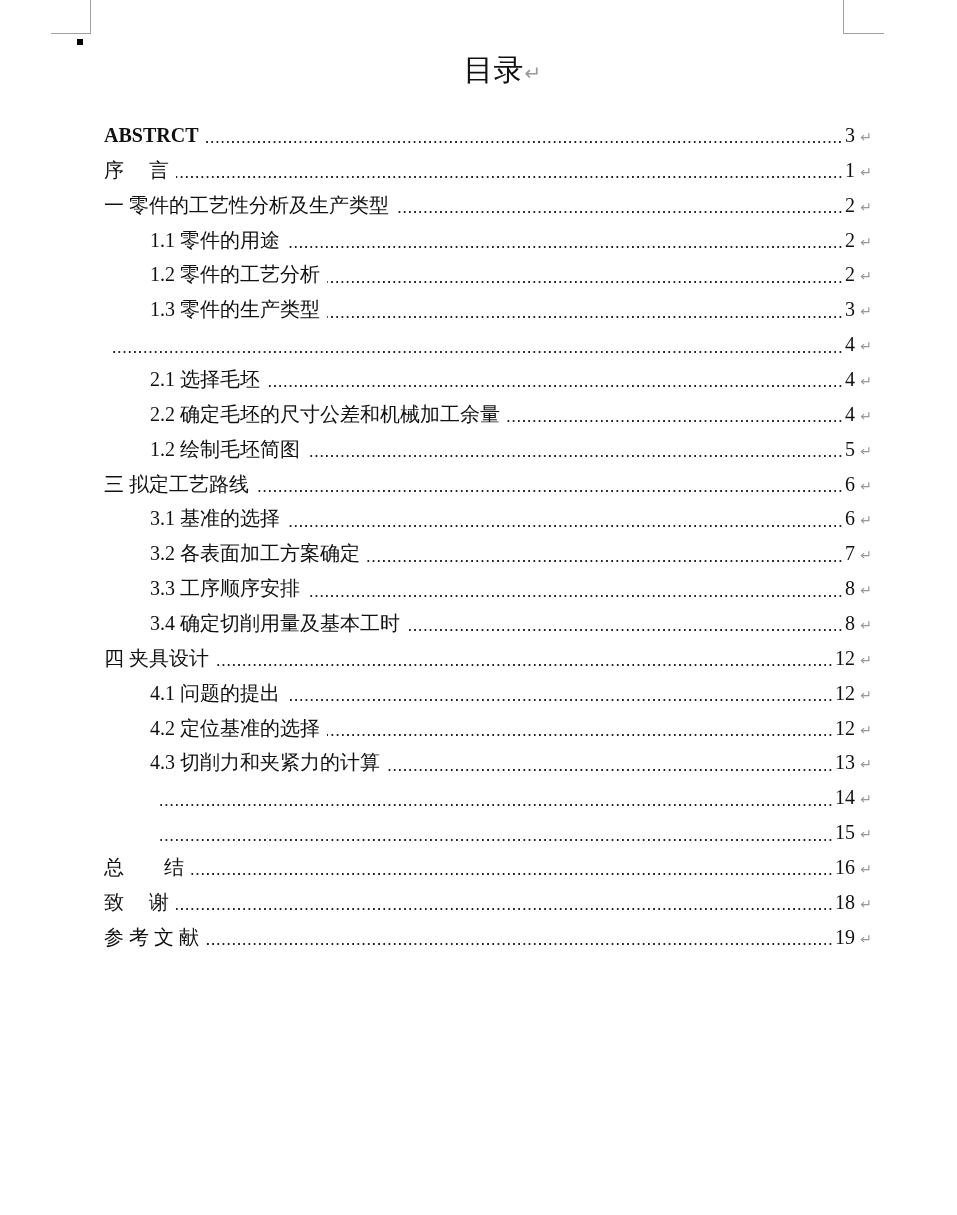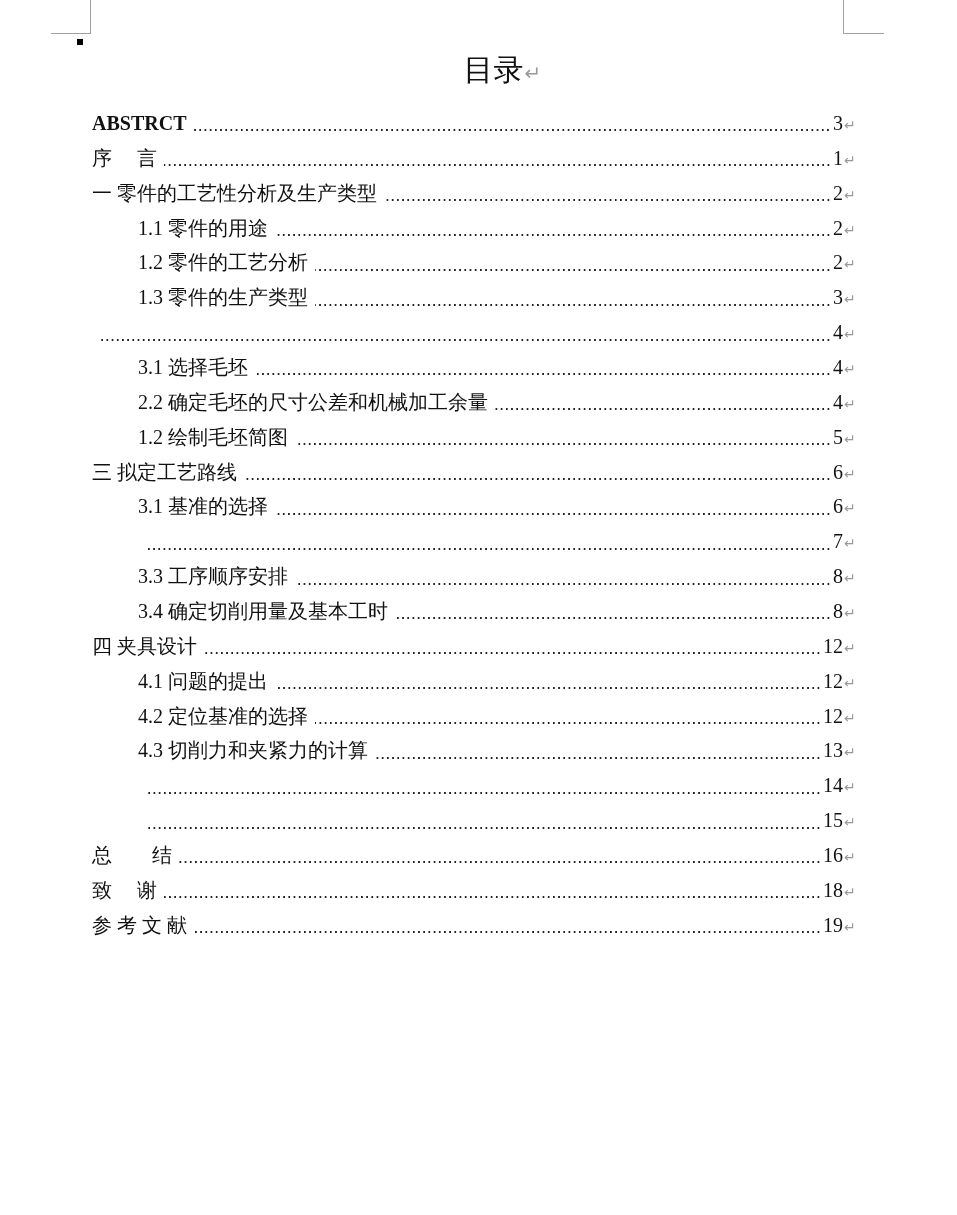--- a/index.html
+++ b/index.html
@@ -61,23 +61,24 @@
       color: #999999;
       font-family: "DejaVu Sans", sans-serif;
       font-size: 14px;
       margin-left: 1px;
     }
     .toc {
       position: absolute;
       left: 92px;
       top: 106px;
       width: 768px;
-      margin: 0;
+      margin: 12px;
       padding: 0;
       list-style: none;
+      text-align: right;
     }
     .toc-row {
       display: flex;
       align-items: baseline;
       height: 34.87px;
       line-height: 34.87px;
       font-size: 20px;
       white-space: nowrap;
     }
     .toc-row.level-2 { padding-left: 46px; }
@@ -144,21 +145,21 @@
     <span class="leader"></span>
     <span class="page">3</span>
     <span class="ret">↵</span>
   </li>
   <li class="toc-row level-1">
     <span class="leader"></span>
     <span class="page">4</span>
     <span class="ret">↵</span>
   </li>
   <li class="toc-row level-2">
-    <span class="label">3.1 选择毛坯</span>
+    <span class="label">2.1 选择毛坯</span>
     <span class="leader"></span>
     <span class="page">4</span>
     <span class="ret">↵</span>
   </li>
   <li class="toc-row level-2">
     <span class="label">2.2 确定毛坯的尺寸公差和机械加工余量</span>
     <span class="leader"></span>
     <span class="page">4</span>
     <span class="ret">↵</span>
   </li>
@@ -174,20 +175,21 @@
     <span class="page">6</span>
     <span class="ret">↵</span>
   </li>
   <li class="toc-row level-2">
     <span class="label">3.1 基准的选择</span>
     <span class="leader"></span>
     <span class="page">6</span>
     <span class="ret">↵</span>
   </li>
   <li class="toc-row level-2">
+    <span class="label">3.2 各表面加工方案确定</span>
     <span class="leader"></span>
     <span class="page">7</span>
     <span class="ret">↵</span>
   </li>
   <li class="toc-row level-2">
     <span class="label">3.3 工序顺序安排</span>
     <span class="leader"></span>
     <span class="page">8</span>
     <span class="ret">↵</span>
   </li>

